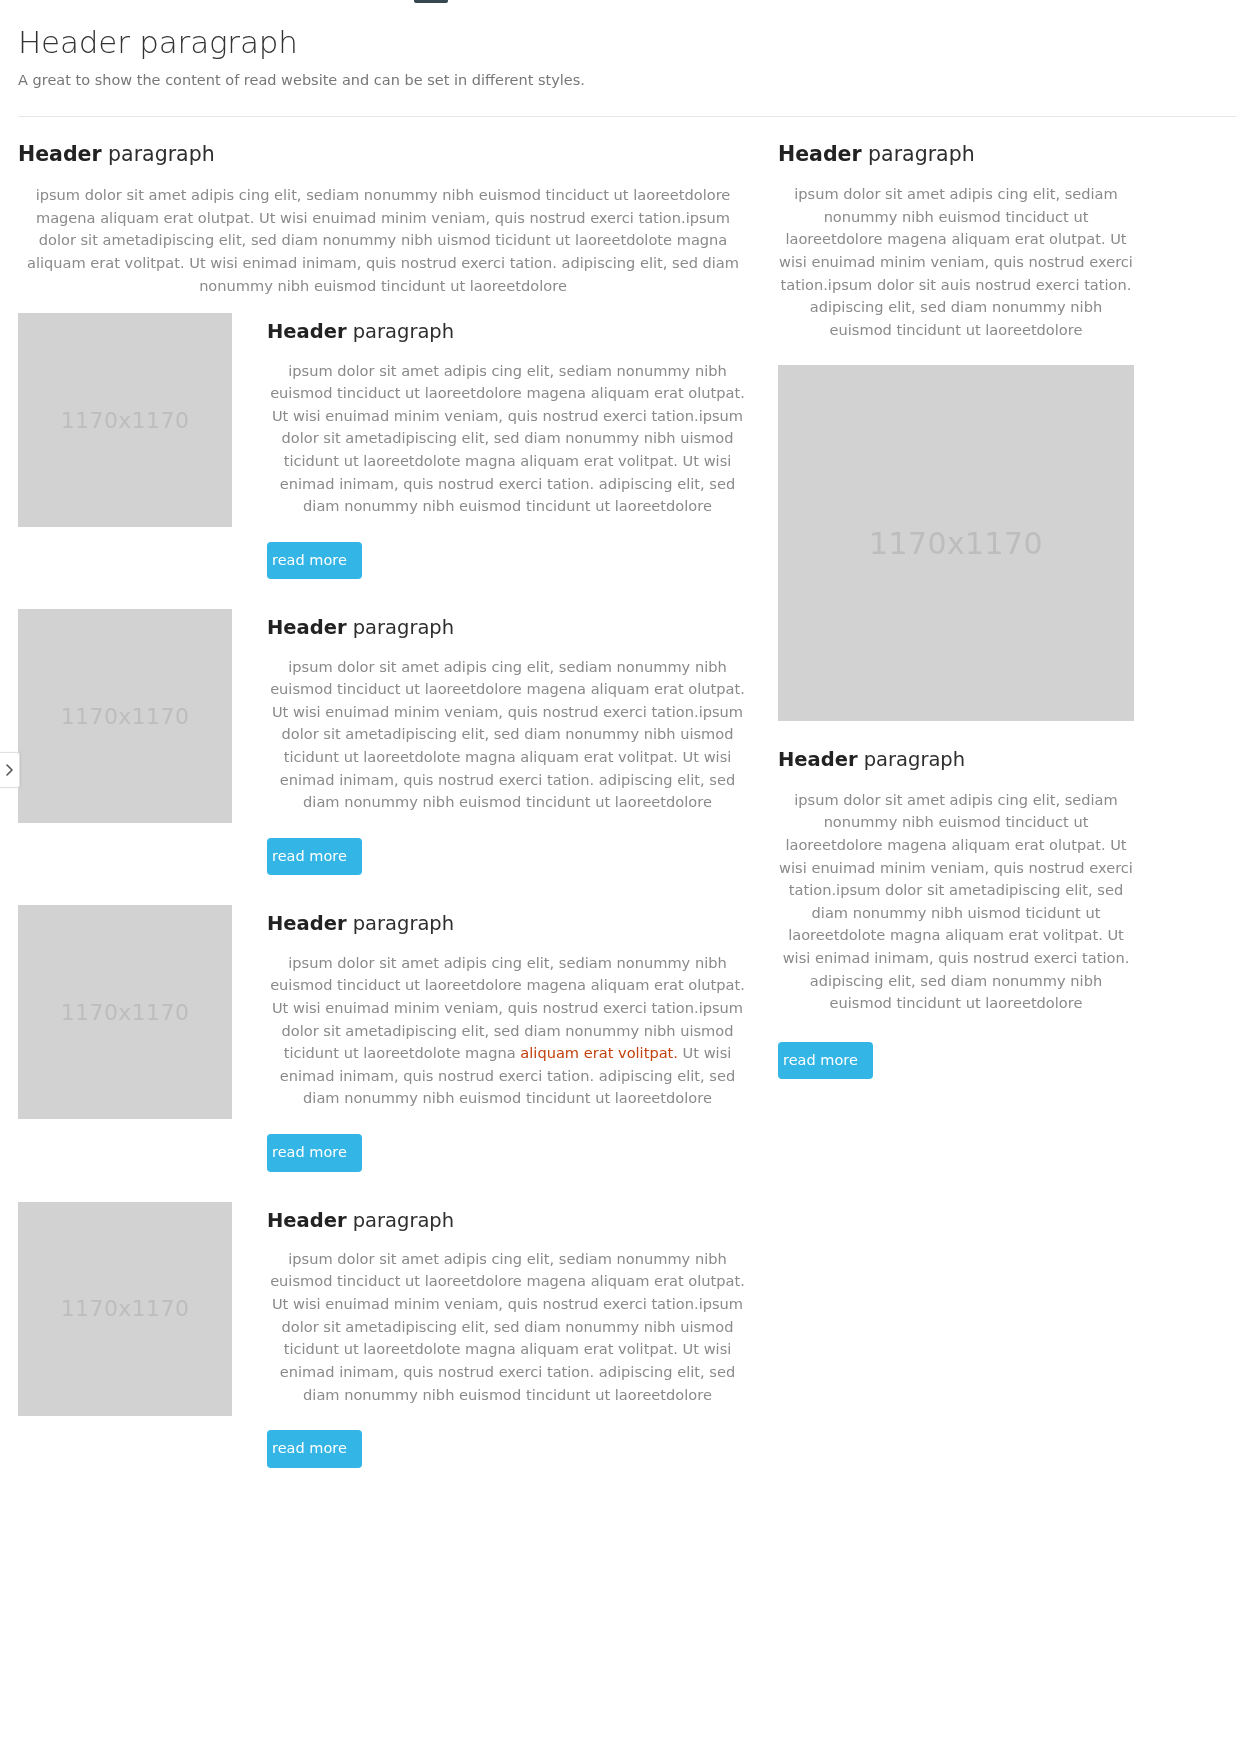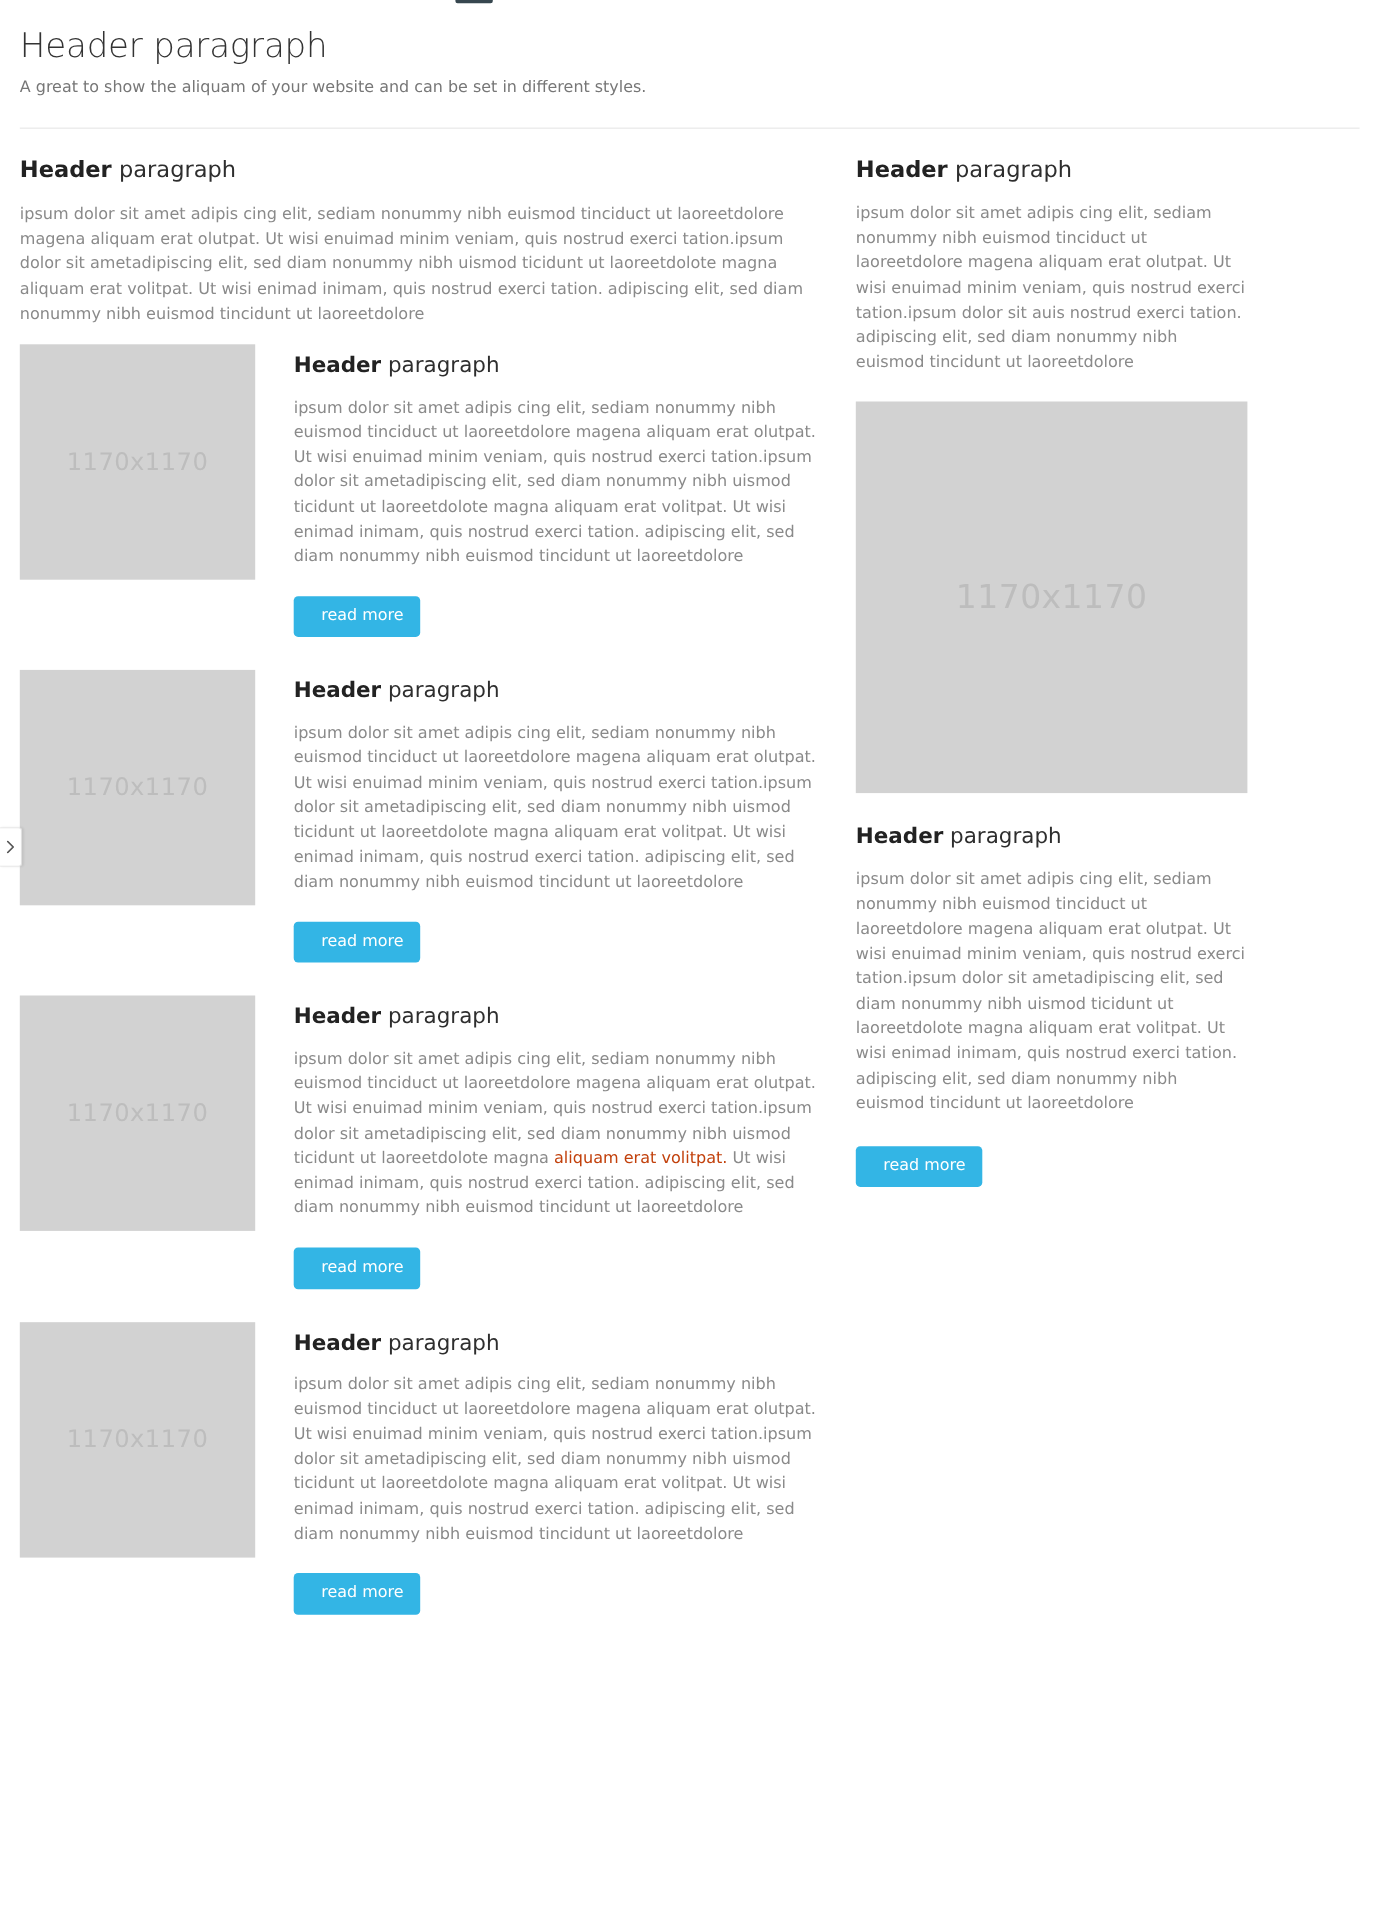--- a/index.html
+++ b/index.html
@@ -77,20 +77,21 @@
     color: #2e2e2e;
     line-height: 1.3;
   }
   h3.hdr b { font-weight: 700; color: #222222; }
 
   p.body {
     font-size: 14.6px;
     line-height: 1.55;
     color: #8a8a8a;
     font-weight: 400;
+    text-align: center;
   }
   p.body a {
     color: #c2410c;
     text-decoration: none;
   }
 
   .intro-main p.body { margin-top: 16px; }
   .intro-side p.body { margin-top: 15px; }
 
   
@@ -120,21 +121,21 @@
   .ph-big { width: 356px; height: 356px; font-size: 30px; margin-top: 24px; }
 
   
   .btn {
     display: inline-block;
     background: #33b5e5;
     color: #ffffff;
     font-size: 14.5px;
     font-weight: 400;
     line-height: 1;
-    padding: 11px 15px 12px 25px;
+    padding: 11px 15px 12px 5px;
     border: 0;
     border-radius: 4px;
     cursor: pointer;
     font-family: inherit;
   }
   .btn-row { margin-top: 24px; }
   .btn-row-side { margin-top: 27px; }
 
   
   .article.a1 { margin-top: 16px; }
@@ -165,21 +166,21 @@
   }
   .edge-handle svg { display: block; }
 </style>
 </head>
 <body>
 
 <div class="top-nub"></div>
 
 <header class="page-header">
   <h1 class="page-title">Header paragraph</h1>
-  <div class="page-subtitle">A great to show the aliquam of your website and can be set in different styles.</div>
+  <div class="page-subtitle">A great to show the content of read website and can be set in different styles.</div>
 </header>
 <hr class="header-rule">
 
 <div class="wrap">
 
   <div class="col-main">
 
     <section class="intro-main">
       <h2 class="hdr">
         <b>Header</b><span> paragraph</span>

